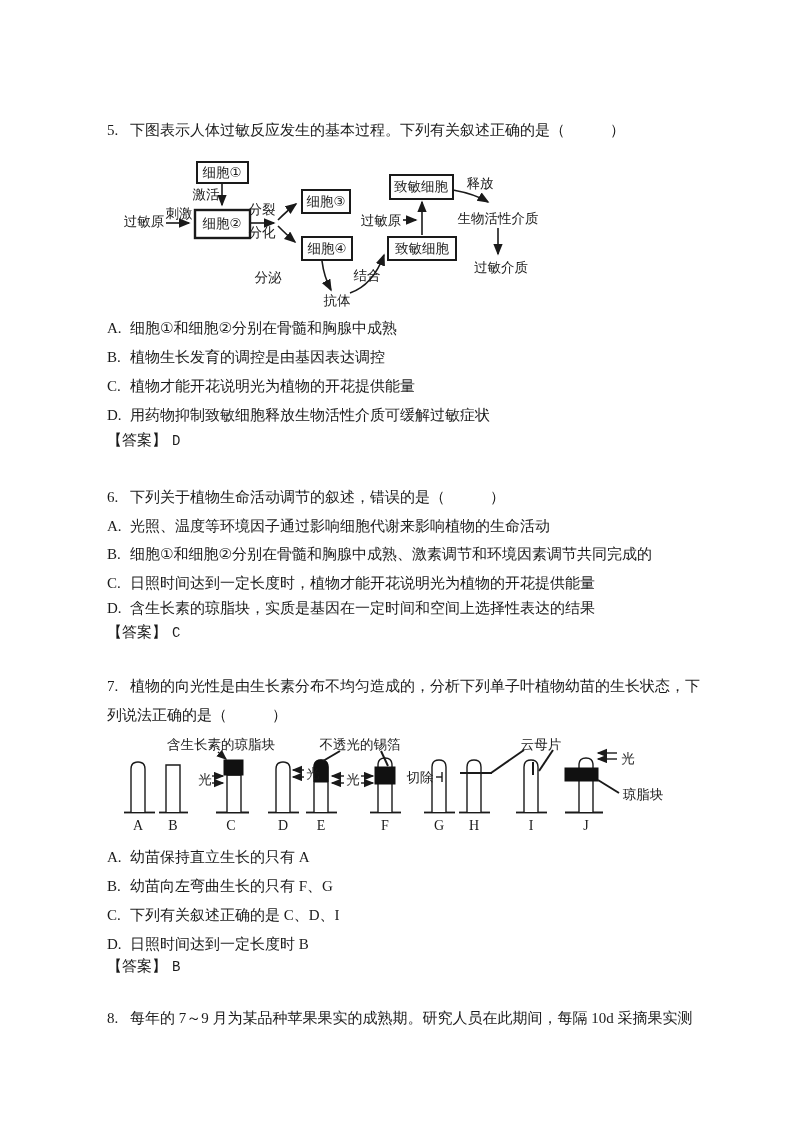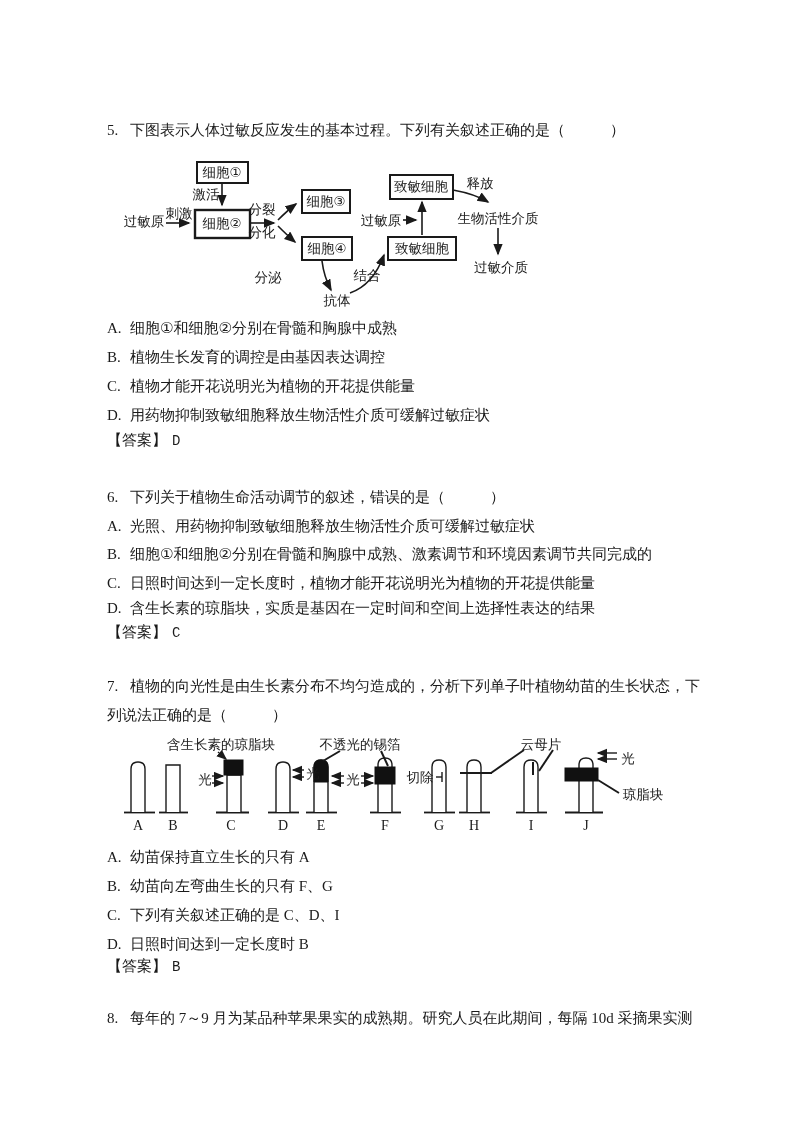--- a/index.html
+++ b/index.html
@@ -90,21 +90,21 @@
   <span class="opt-label">D.</span><span>用药物抑制致敏细胞释放生物活性介质可缓解过敏症状</span>
 </div>
 <div class="row" style="top:431px">
   <span>【答案】</span><span class="ans-val">D</span>
 </div>
 
 <div class="row" style="top:488px">
   <span class="num">6.</span><span>下列关于植物生命活动调节的叙述，错误的是（　　　）</span>
 </div>
 <div class="row" style="top:517px">
-  <span class="opt-label">A.</span><span>光照、用药物抑制致敏细胞释放生物活性介质可缓解过敏症状</span>
+  <span class="opt-label">A.</span><span>光照、温度等环境因子通过影响细胞代谢来影响植物的生命活动</span>
 </div>
 <div class="row" style="top:545px">
   <span class="opt-label">B.</span><span>细胞①和细胞②分别在骨髓和胸腺中成熟、激素调节和环境因素调节共同完成的</span>
 </div>
 <div class="row" style="top:574px">
   <span class="opt-label">C.</span><span>日照时间达到一定长度时，植物才能开花说明光为植物的开花提供能量</span>
 </div>
 <div class="row" style="top:599px">
   <span class="opt-label">D.</span><span>含生长素的琼脂块，实质是基因在一定时间和空间上选择性表达的结果</span>
 </div>

